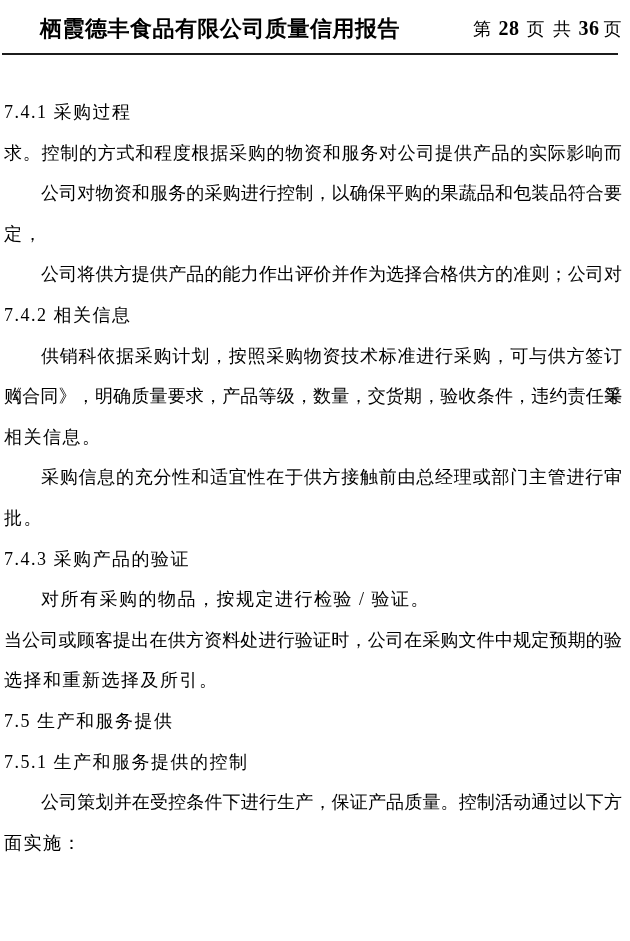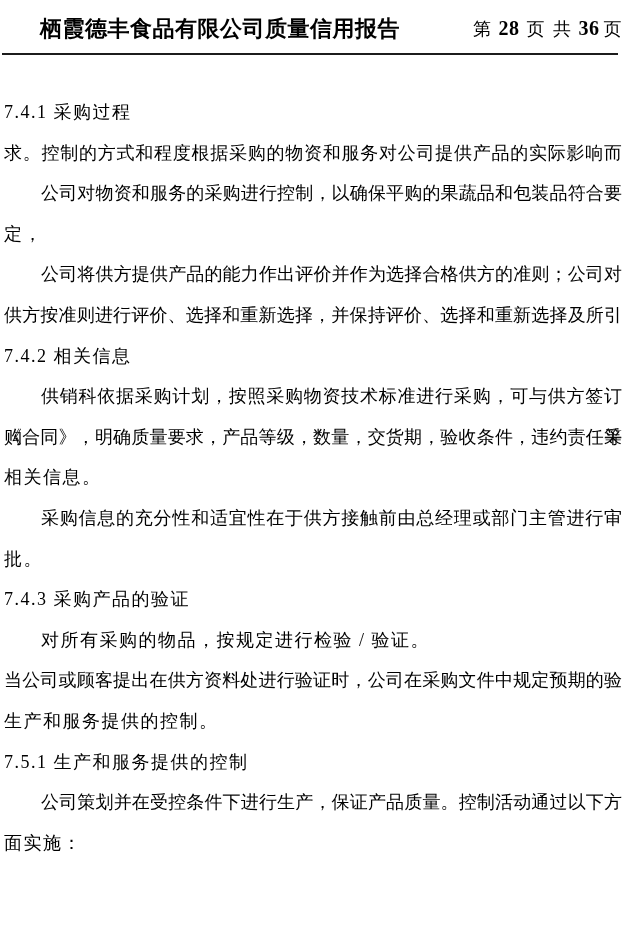--- a/index.html
+++ b/index.html
@@ -101,29 +101,29 @@
 
   <div class="header-rule"></div>
 
   <div class="doc-body">
 
   <div class="line heading">7.4.1 采购过程</div>
       <div class="line fill">求。控制的方式和程度根据采购的物资和服务对公司提供产品的实际影响而</div>
       <div class="line indent fill">公司对物资和服务的采购进行控制，以确保平购的果蔬品和包装品符合要</div>
       <div class="line">定，</div>
       <div class="line indent fill">公司将供方提供产品的能力作出评价并作为选择合格供方的准则；公司对</div>
-      <div class="line fill">供方按准则进行评价、选择和重新选择，并保持评价、选择和重新选择及所引</div>
       <div class="line heading">7.4.2 相关信息</div>
       <div class="line indent fill">供销科依据采购计划，按照采购物资技术标准进行采购，可与供方签订《采</div>
       <div class="line fill">购合同》，明确质量要求，产品等级，数量，交货期，验收条件，违约责任等</div>
       <div class="line">相关信息。</div>
       <div class="line indent fill">采购信息的充分性和适宜性在于供方接触前由总经理或部门主管进行审</div>
       <div class="line">批。</div>
       <div class="line heading">7.4.3 采购产品的验证</div>
       <div class="line indent">对所有采购的物品，按规定进行检验 / 验证。</div>
       <div class="line fill">当公司或顾客提出在供方资料处进行验证时，公司在采购文件中规定预期的验</div>
-      <div class="line">生产和服务提供的控制。</div>
+      <div class="line">选择和重新选择及所引。</div>
+      <div class="line heading">7.5 生产和服务提供</div>
       <div class="line heading">7.5.1 生产和服务提供的控制</div>
       <div class="line indent fill">公司策划并在受控条件下进行生产，保证产品质量。控制活动通过以下方</div>
       <div class="line">面实施：</div>
     </div>
 
 </div>
 
 </body></html>

